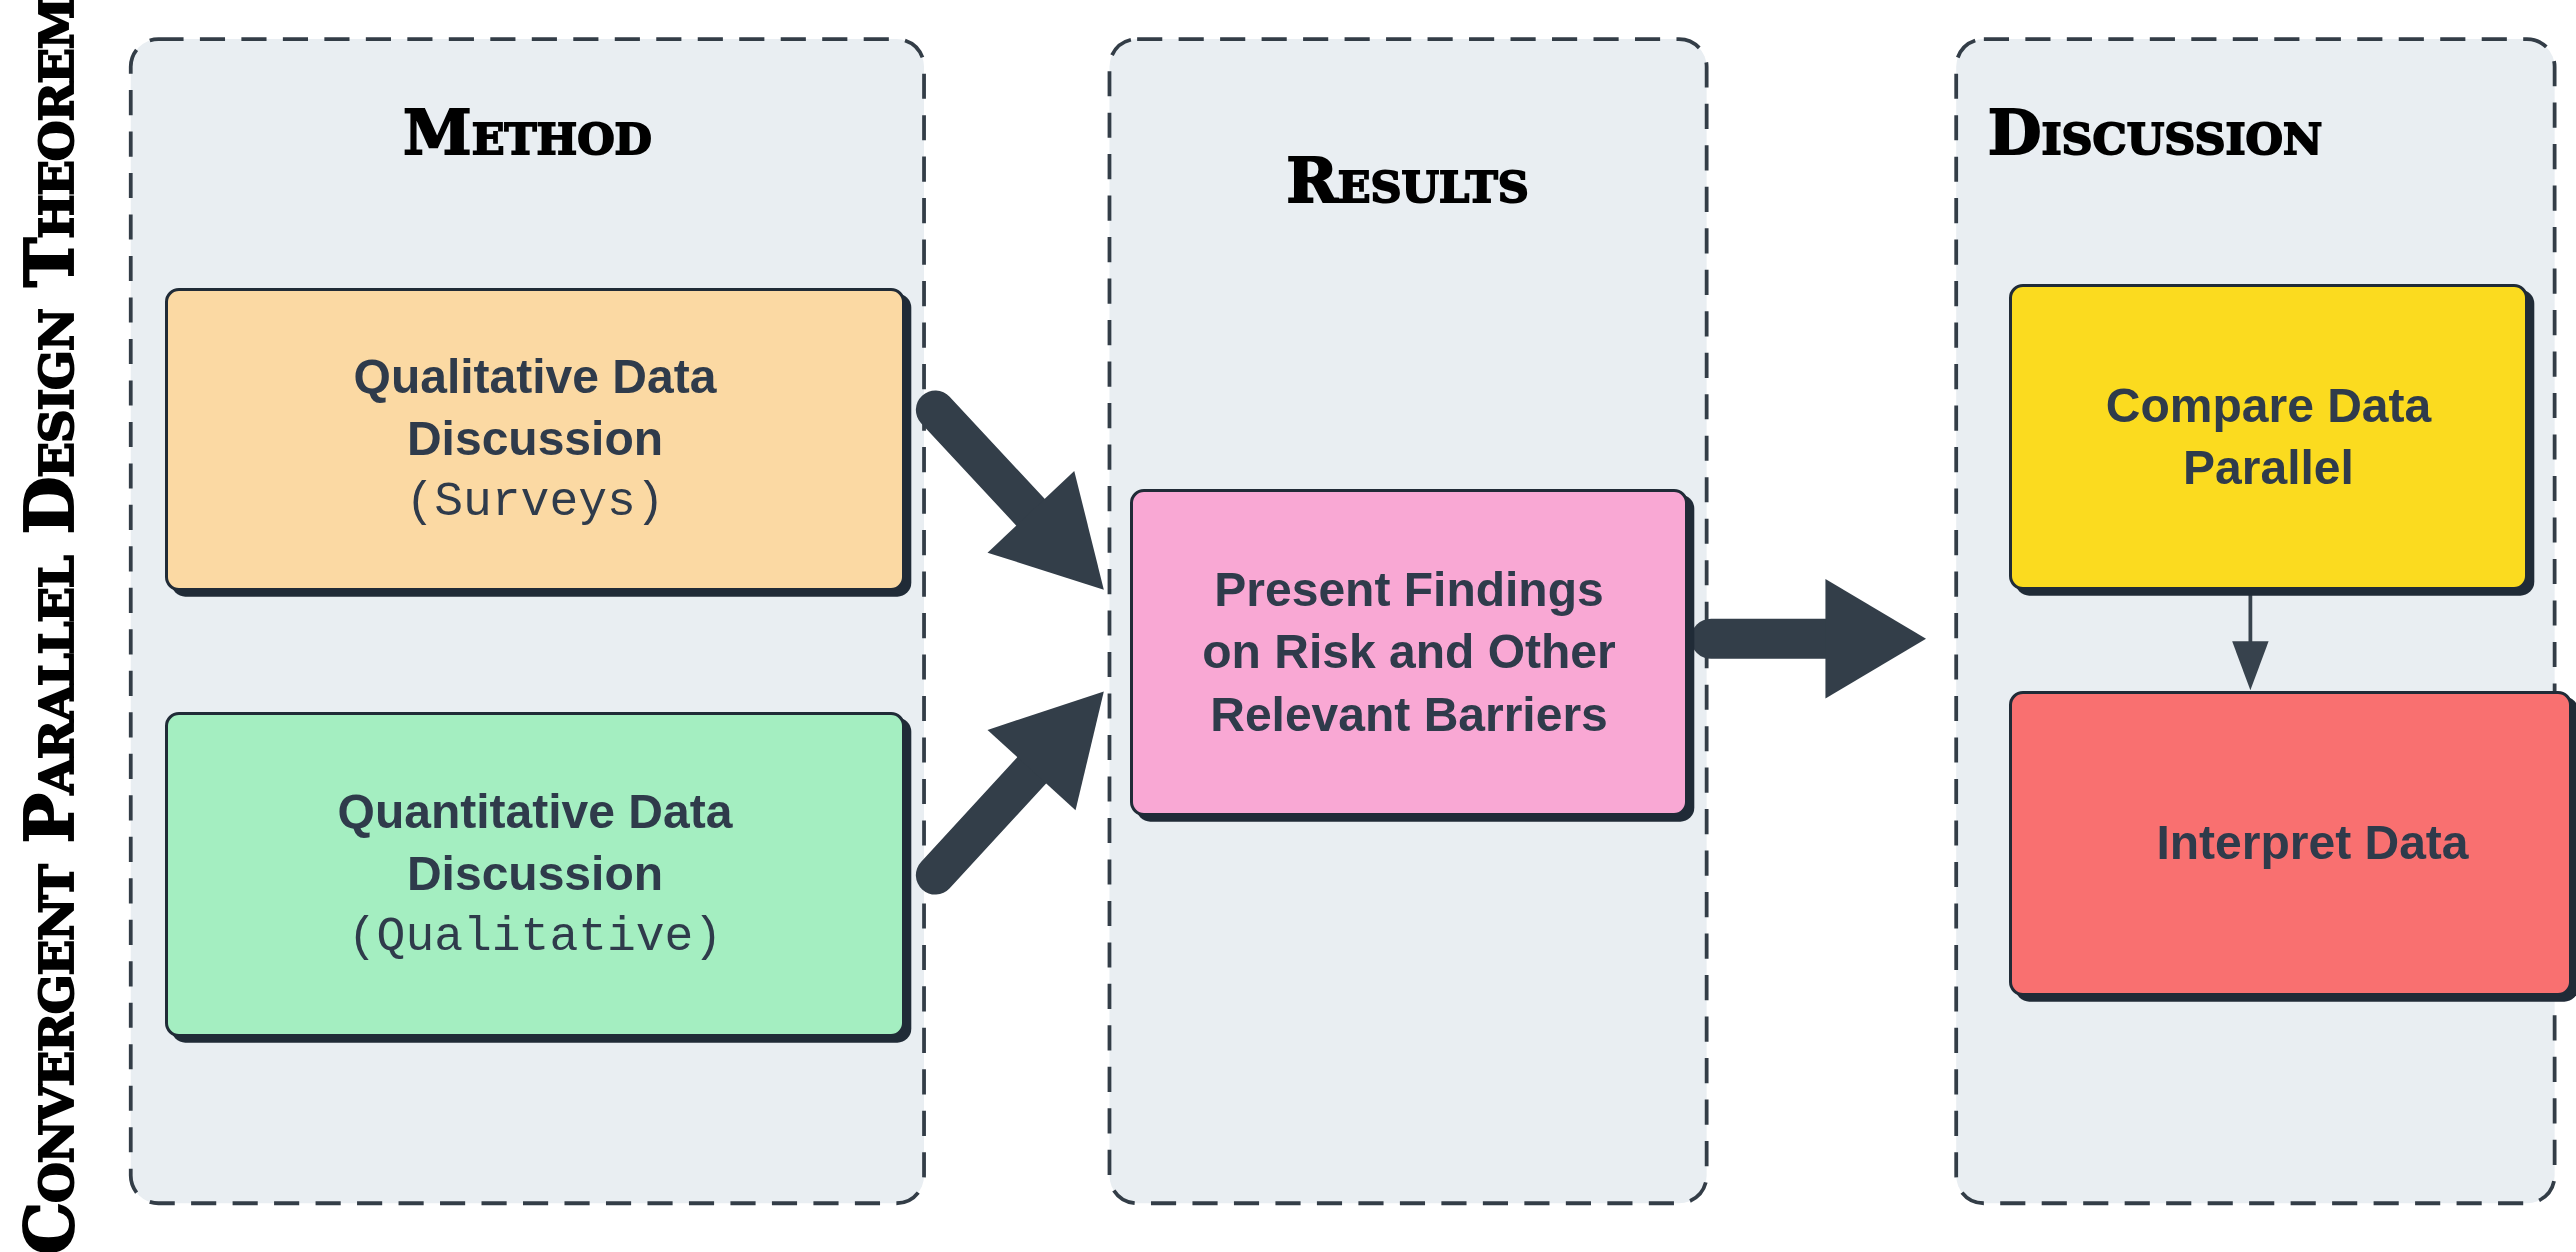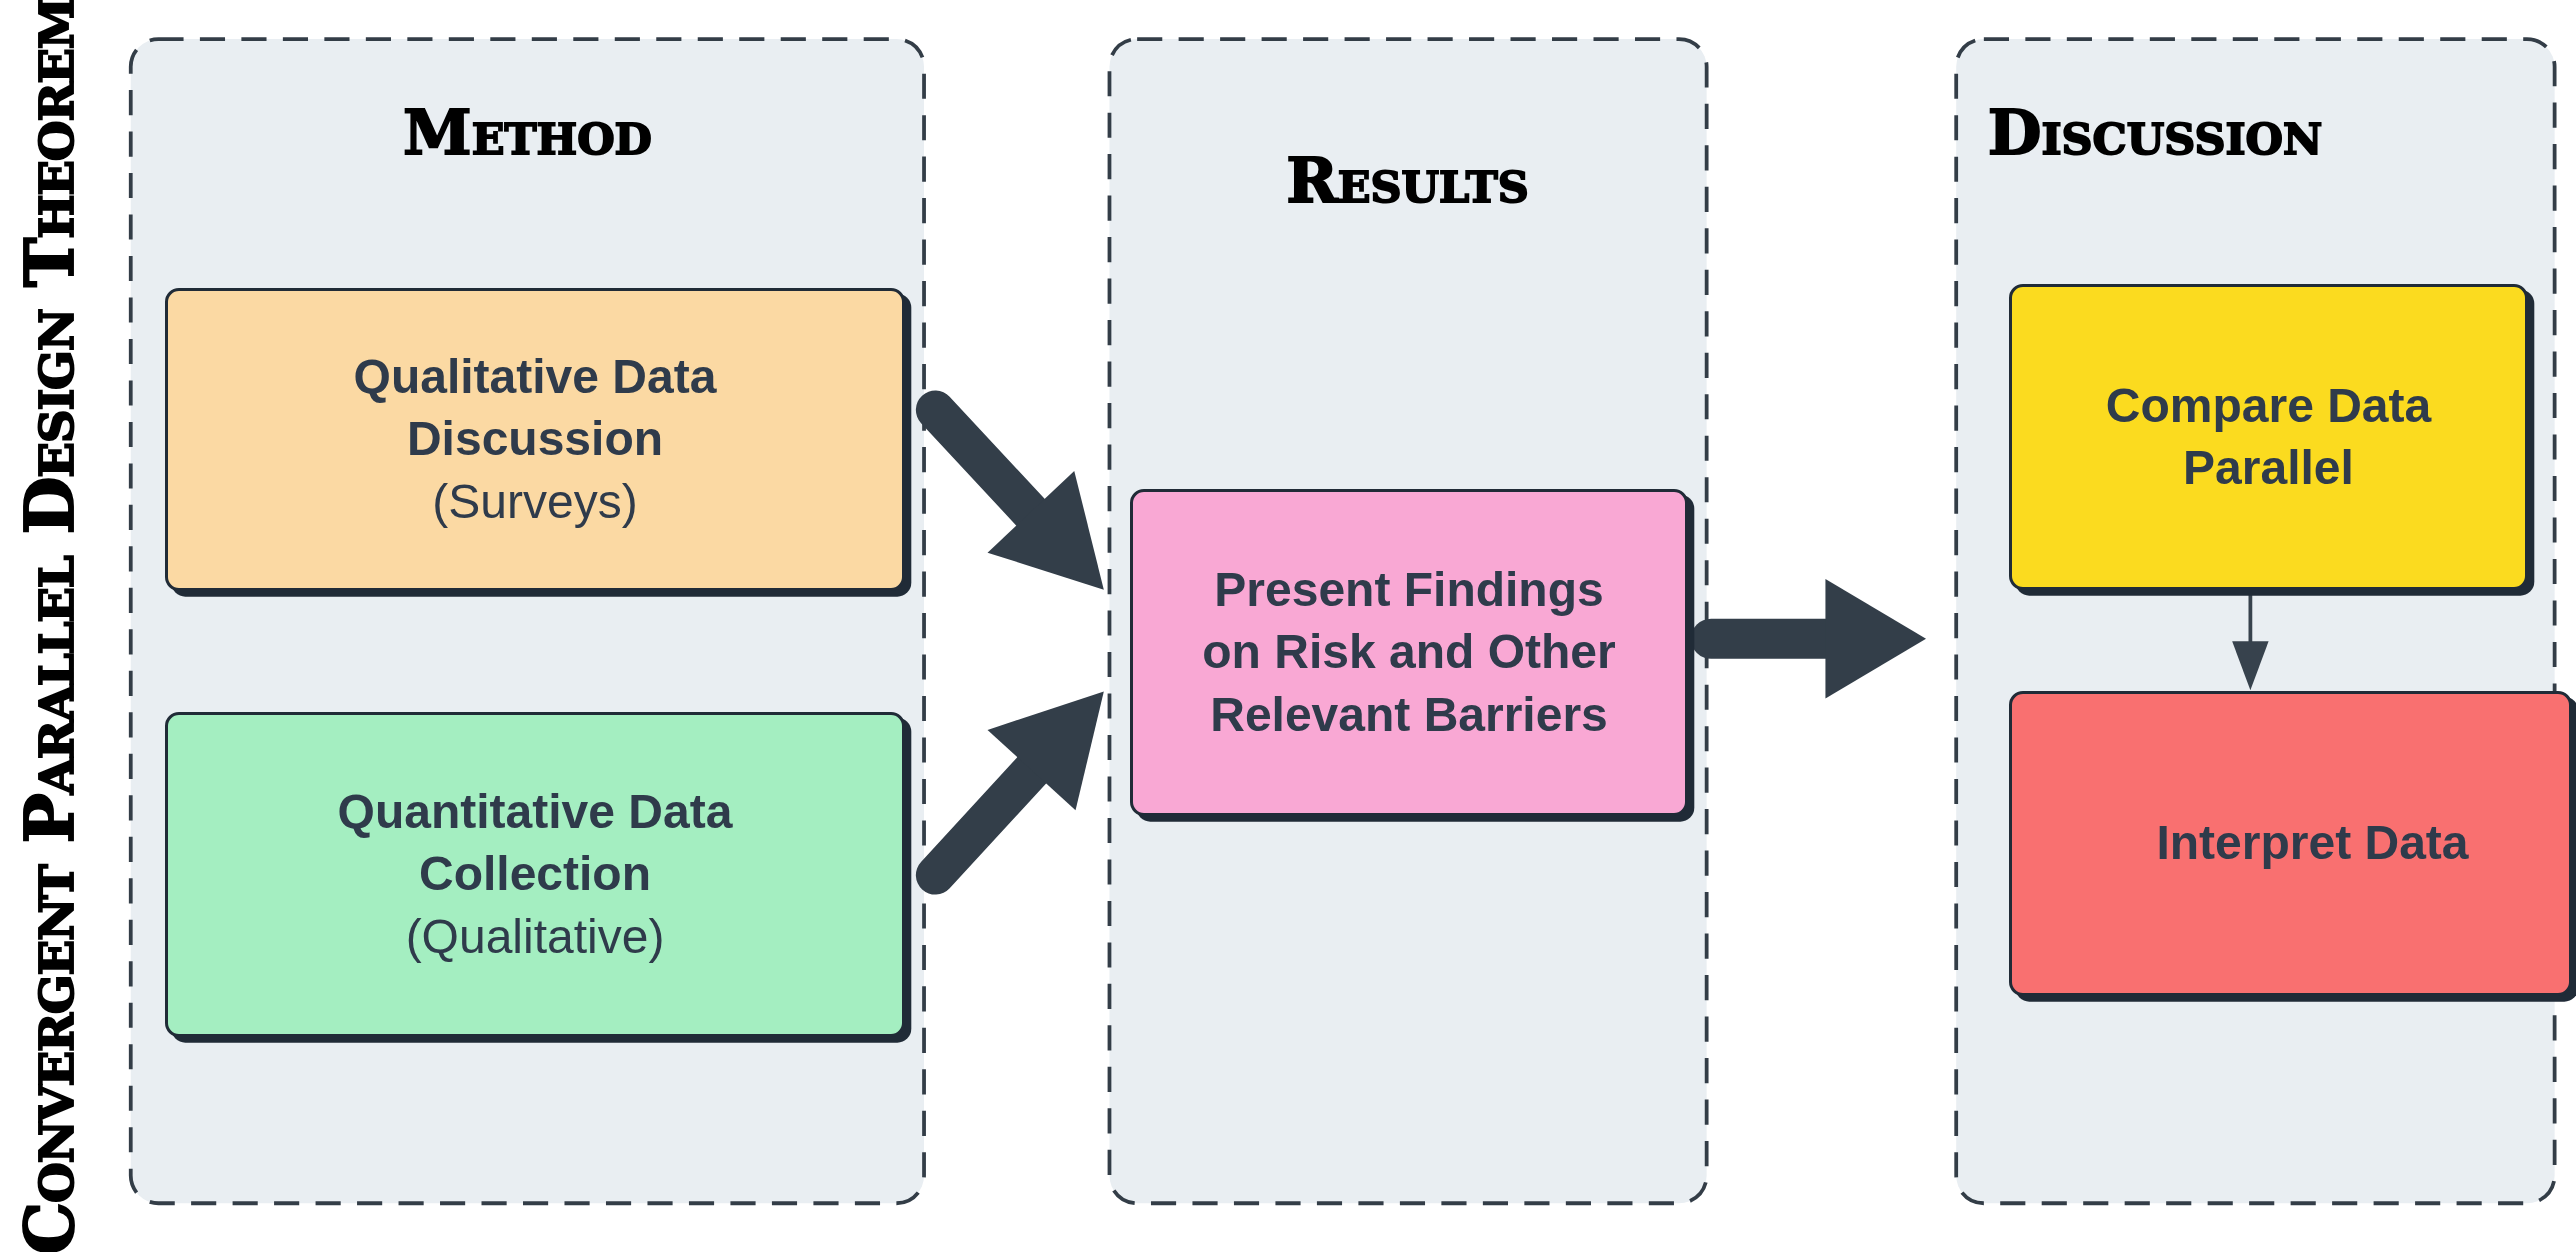--- a/index.html
+++ b/index.html
@@ -32,21 +32,21 @@
 
   
   .box{
     position:absolute;display:flex;flex-direction:column;
     align-items:center;justify-content:center;text-align:center;
     border:3.1px solid #202b37;border-radius:14px;
     box-shadow:6.3px 5.7px 0 #202b37;
     color:#2f3b4b;font-size:48px;line-height:1.3;
   }
   .box .box-label{font-weight:700;}
-  .box .box-sub{font-weight:400;}
+  .box .box-sub{font-weight:400;font-family:Liberation Mono, monospace;}
   .b-qualitative {left:165px; top:288px; width:734px;height:297px;background:#fbd9a3;}
   .b-quantitative{left:165px; top:712px;width:734px;height:319px;background:#a4eec1;}
   .b-findings    {left:1130px;top:489px; width:552px; height:321px;background:#f9a8d4;border-width:3.8px;}
   .b-compare     {left:2009px;top:284px; width:513px; height:300px;background:#fbdb1f;border-width:3.8px;}
   .b-interpret   {left:2009px;top:691px;width:513px; height:299px;background:#f97070;padding-left:44px;}
   .w-wide  {max-width:503px;}
   .w-mid   {max-width:459px;}
   .w-narrow{max-width:365px;}
 </style>
 </head>
@@ -84,21 +84,21 @@
 
   <div class="col-header h-method">Method</div>
   <div class="col-header h-results">Results</div>
   <div class="col-header h-discussion">Discussion</div>
 
   <div class="box b-qualitative">
     <span class="box-label w-wide">Qualitative Data Discussion</span>
     <span class="box-sub">(Surveys)</span>
   </div>
   <div class="box b-quantitative">
-    <span class="box-label w-wide">Quantitative Data Collection</span>
+    <span class="box-label w-wide">Quantitative Data Discussion</span>
     <span class="box-sub">(Qualitative)</span>
   </div>
 
   <div class="box b-findings">
     <span class="box-label w-mid">Present Findings on Risk and Other Relevant Barriers</span>
   </div>
 
   <div class="box b-compare">
     <span class="box-label w-narrow">Compare Data Parallel</span>
   </div>

